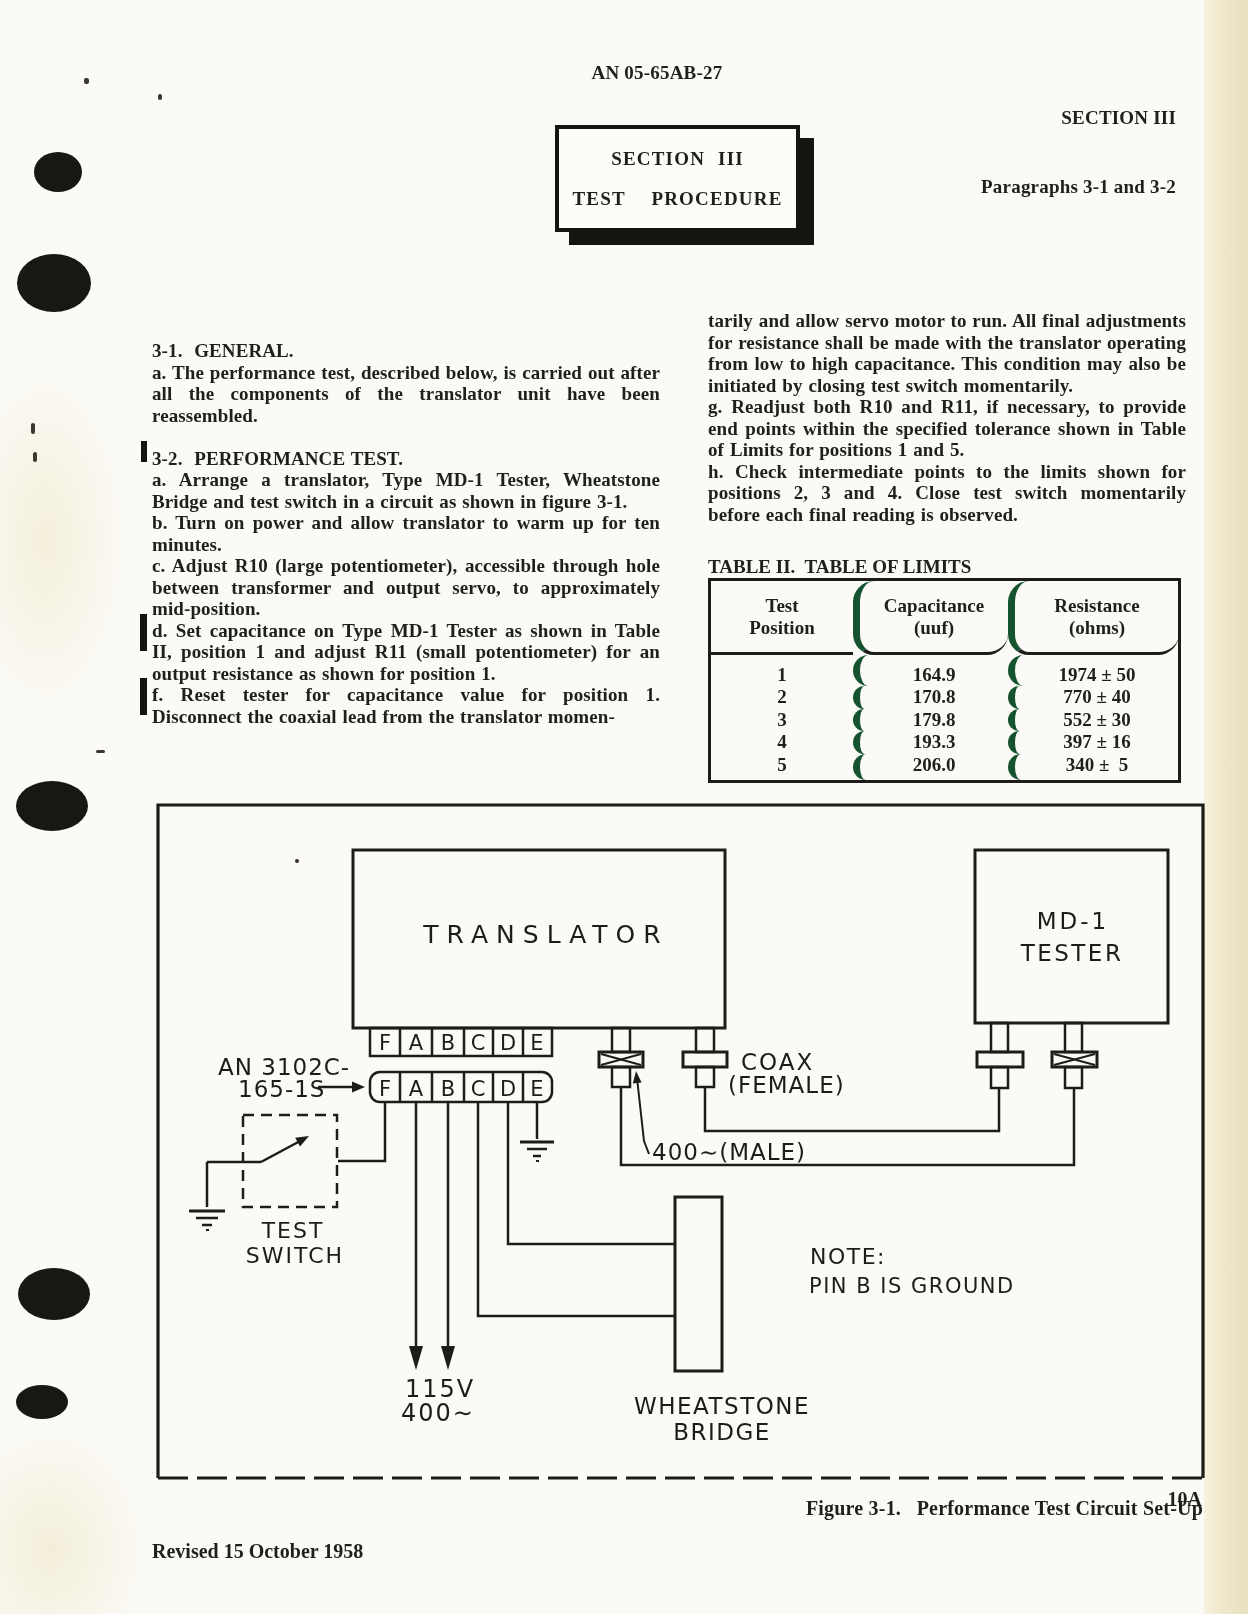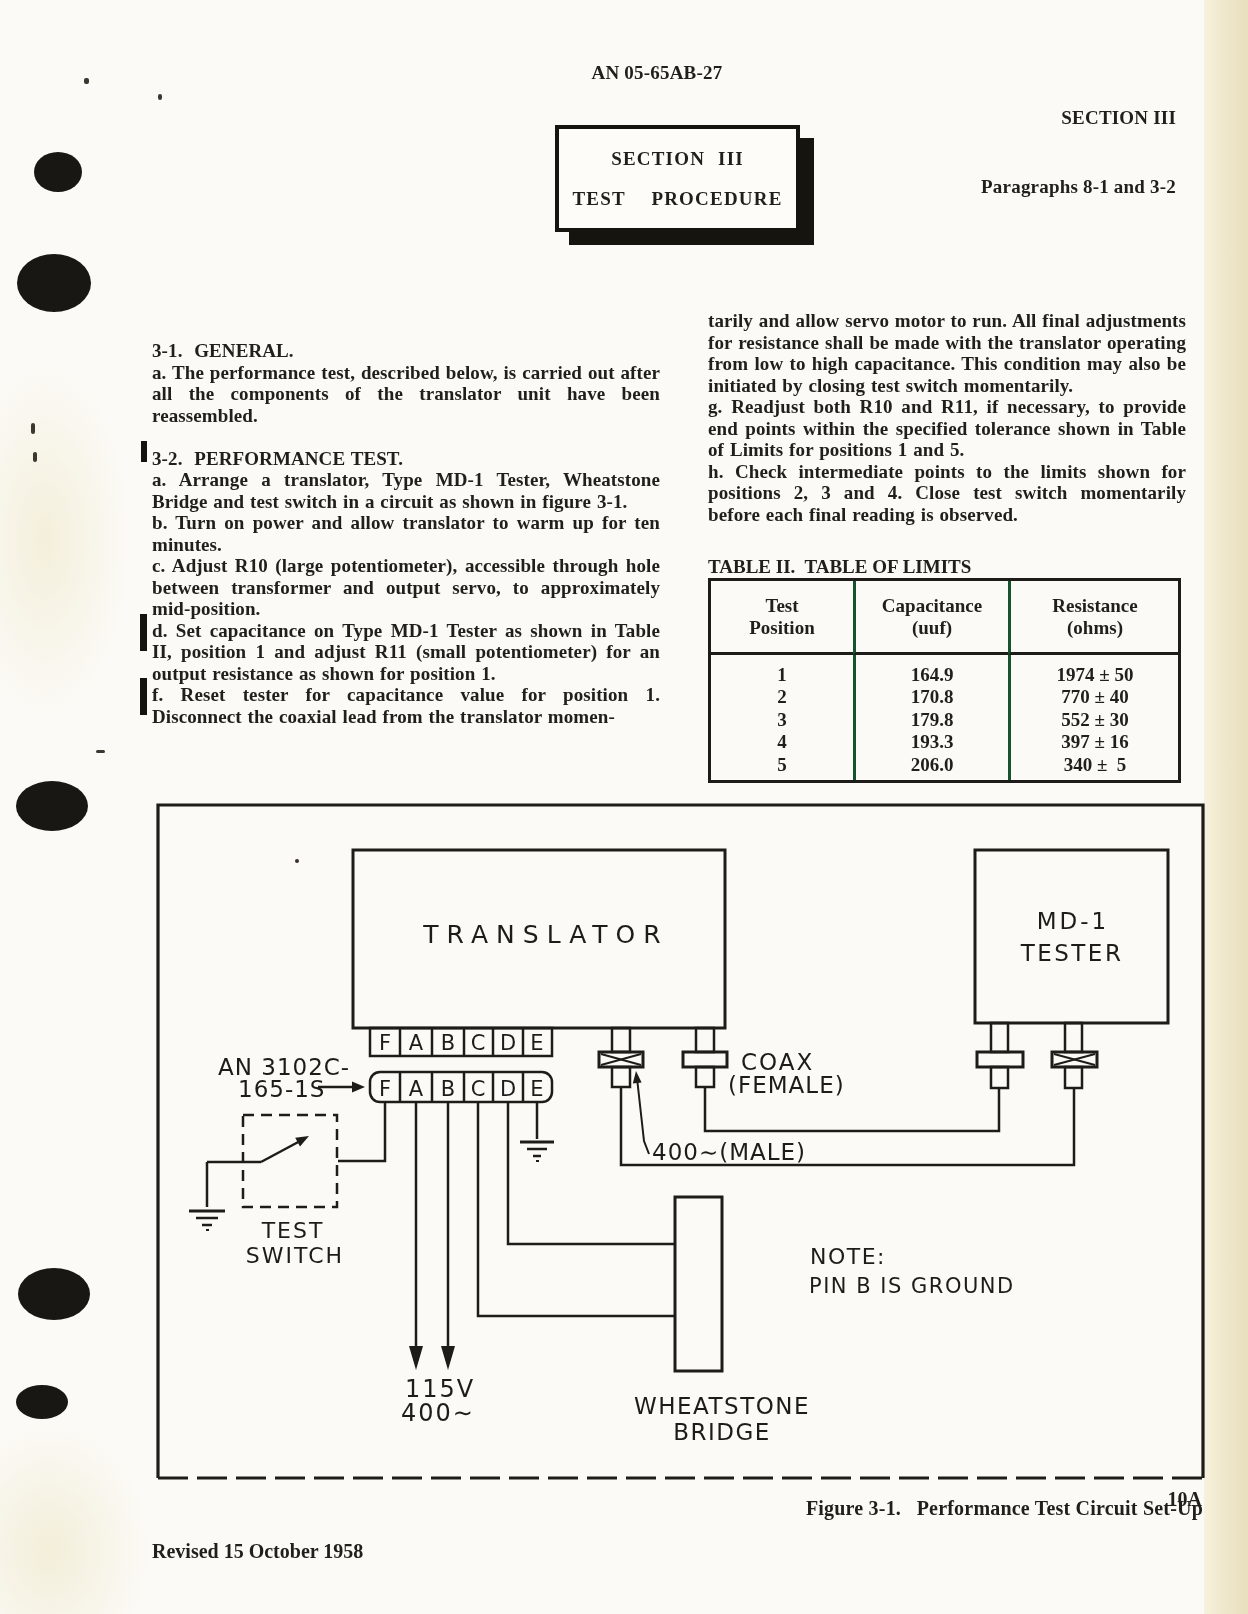--- a/index.html
+++ b/index.html
@@ -41,21 +41,21 @@
   .limits-table{
     left:708px;top:578px;width:473px;box-sizing:border-box;
     border:3px solid #1d1c18;background:transparent;
     display:grid;grid-template-columns:142px 155px 171px;
   }
   .limits-table .hc{
     border-bottom:3px solid #1d1c18;height:74px;box-sizing:border-box;
     display:flex;flex-direction:column;align-items:center;justify-content:center;
     font-size:19px;font-weight:bold;line-height:22px;
   }
-  .limits-table .c2{border-left:3px solid #14532d;}
+  .limits-table .c2{border-left:7px solid #14532d;border-radius:21px;}
   .limits-table .bc{
     font-size:19px;font-weight:bold;line-height:22.4px;text-align:center;white-space:pre;
     box-sizing:border-box;
   }
   .limits-table .r1{padding-top:9px;}
   .limits-table .r5{padding-bottom:4px;}
   
   .caption{left:158px;top:1497px;width:1045px;text-align:right;
     font-size:20px;font-weight:bold;white-space:pre;letter-spacing:.2px;}
   .footer{font-size:20px;font-weight:bold;white-space:pre;}
@@ -77,21 +77,21 @@
 
 <div class="abs speck" style="left:84px;top:78px;width:5px;height:6px;"></div>
 <div class="abs speck" style="left:158px;top:94px;width:4px;height:6px;"></div>
 <div class="abs speck" style="left:31px;top:423px;width:4px;height:11px;"></div>
 <div class="abs speck" style="left:33px;top:452px;width:4px;height:10px;"></div>
 <div class="abs speck" style="left:96px;top:750px;width:9px;height:3px;"></div>
 
 <div class="abs hdr" style="left:657px;top:62px;transform:translateX(-50%);">AN 05-65AB-27</div>
 <div class="abs hdr hdr-right" style="right:72px;top:60px;">
   <div>SECTION III</div>
-  <div>Paragraphs 8-1 and 3-2</div>
+  <div>Paragraphs 3-1 and 3-2</div>
 </div>
 
 <div class="abs section-box">
   <div class="bx">SECTION III</div>
   <div class="bx">TEST  PROCEDURE</div>
 </div>
 
 <div class="abs col" style="left:152px;top:310px;width:508px;">
   <p class="h">3-1.  GENERAL.</p>
   <p>a.  The performance test, described below, is carried out after all the components of the translator unit have been reassembled.</p>

